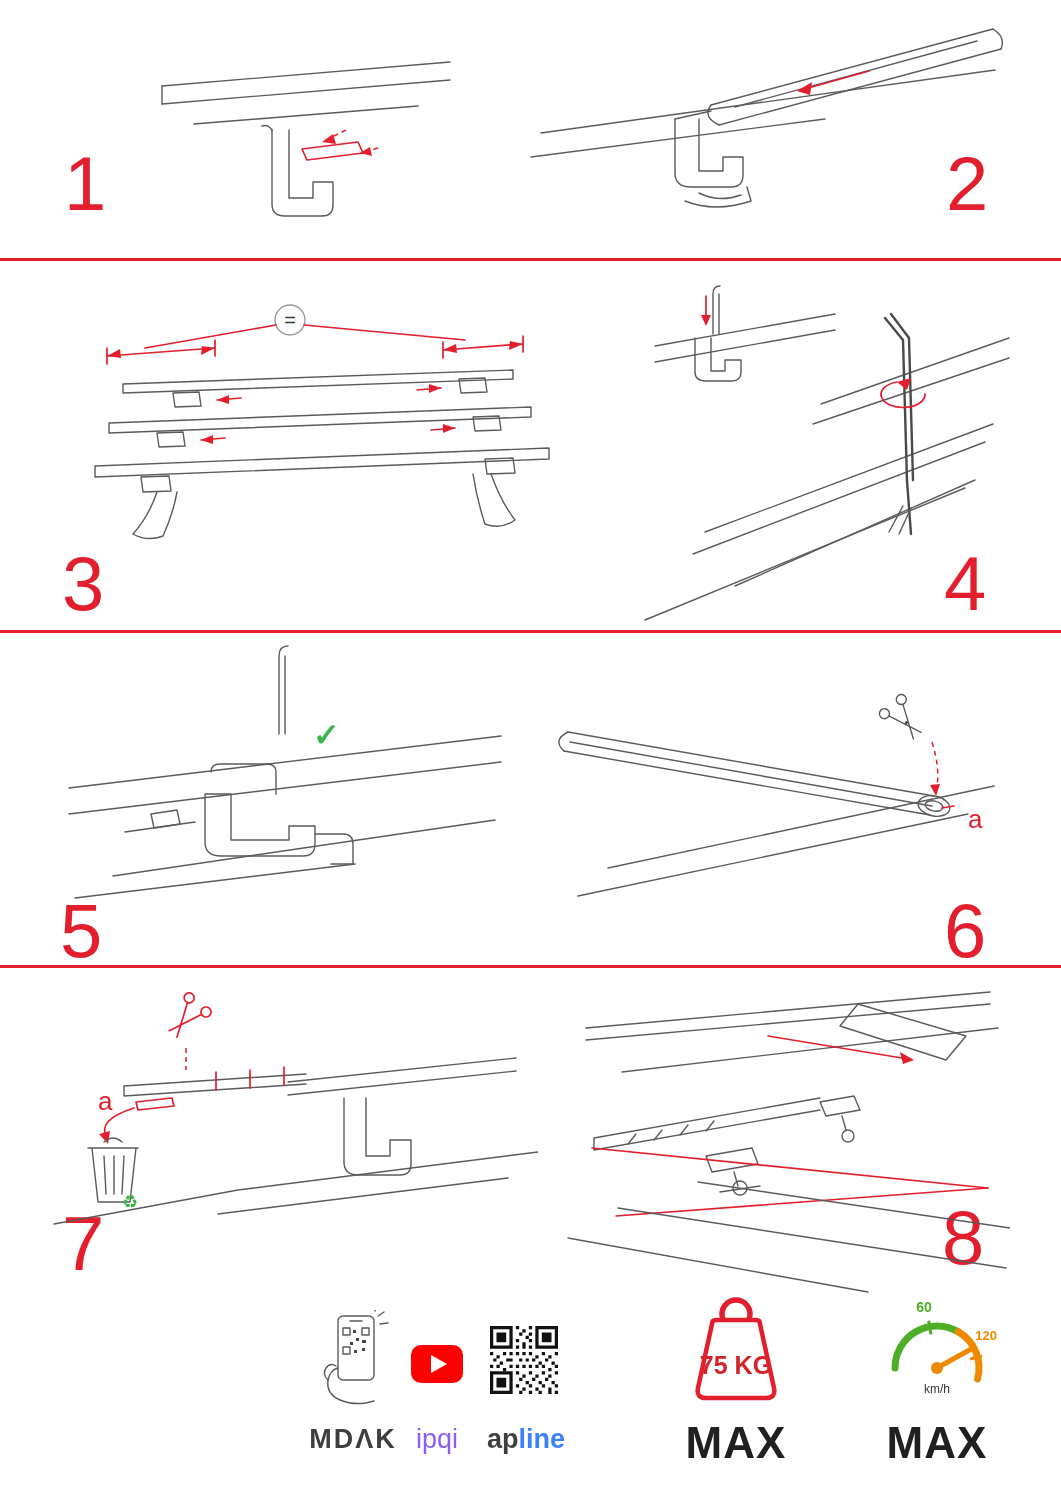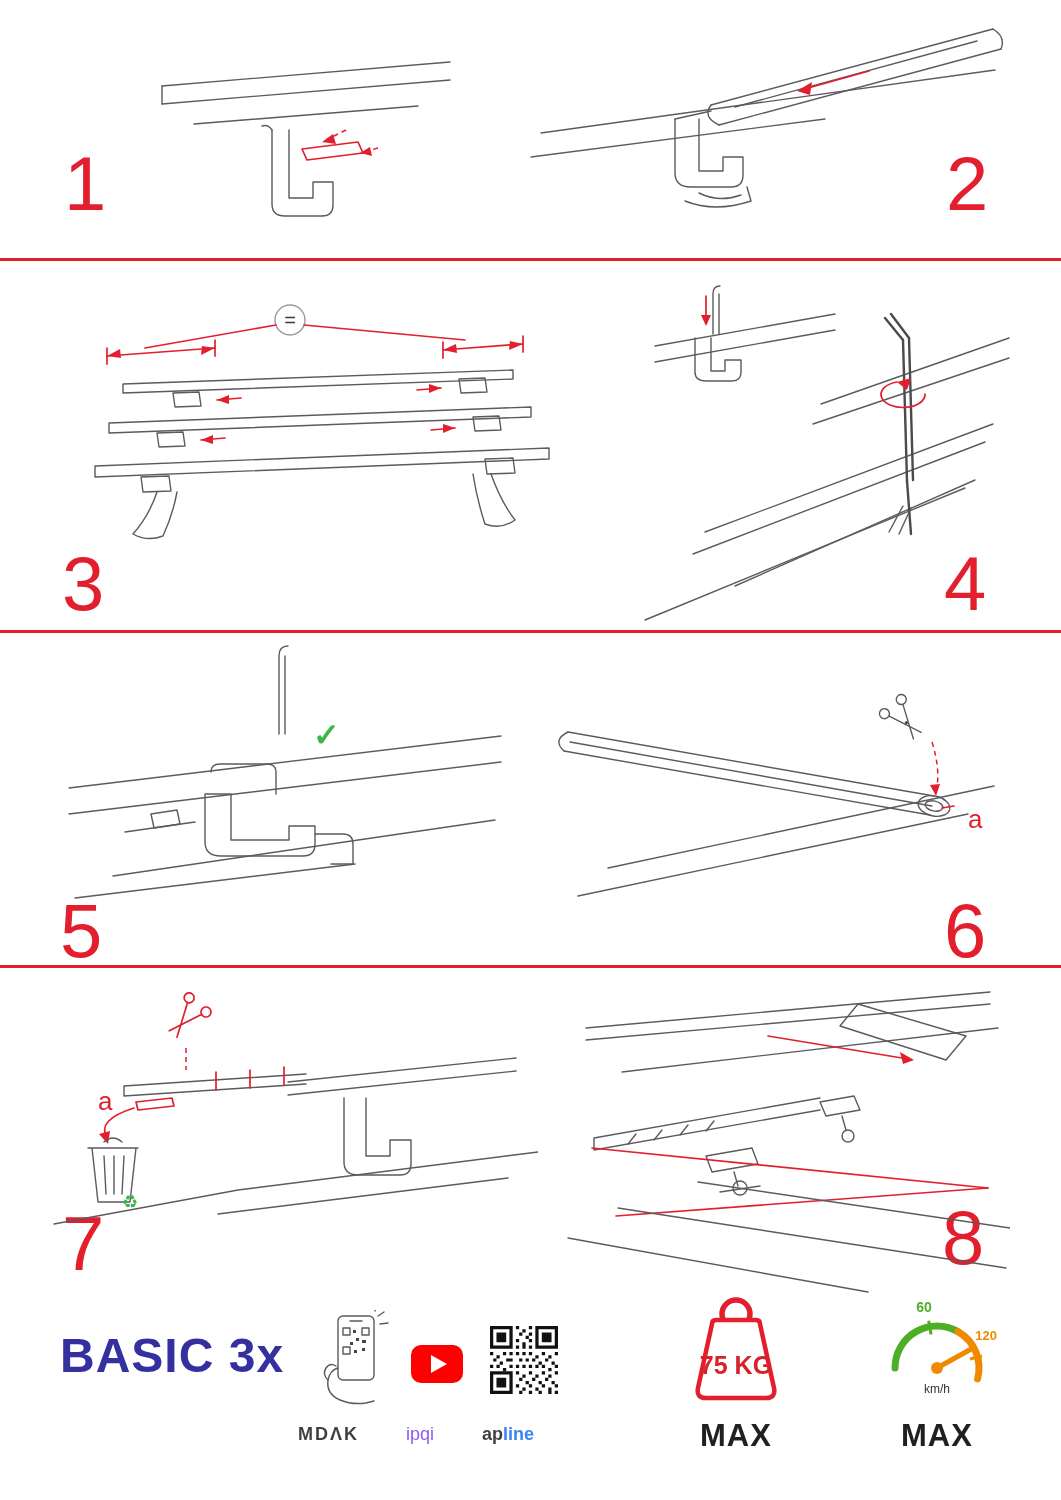--- a/index.html
+++ b/index.html
@@ -10,23 +10,23 @@
   .stepnum{position:absolute;color:#e31e2d;font-size:76px;font-weight:400;line-height:1;}
   svg .g{stroke:#5b5b5e;fill:none;stroke-width:1.4;stroke-linecap:round;stroke-linejoin:round;}
   svg .g2{stroke:#4a4a4d;fill:none;stroke-width:2.4;stroke-linecap:round;stroke-linejoin:round;}
   svg .r{stroke:#e31e2d;fill:none;stroke-width:1.7;stroke-linecap:round;stroke-linejoin:round;}
   svg .rd{stroke:#e31e2d;fill:none;stroke-width:1.5;stroke-dasharray:5 4;}
   svg .rf{fill:#e31e2d;stroke:none;}
   svg text{font-family:"Liberation Sans",sans-serif;}
   .product{position:absolute;color:#34309f;font-size:48px;font-weight:700;letter-spacing:1px;}
   .brandline{position:absolute;font-size:30px;font-weight:700;color:#221f20;}
   .brandline .red{color:#d6232b;}
-  .partner{position:absolute;text-align:left;font-size:18px;color:#3f3f41;}
+  .partner{position:absolute;text-align:center;font-size:27px;color:#3f3f41;}
   .partner.red{color:#8b5cf6;}
-  .maxlabel{position:absolute;text-align:center;font-size:31px;font-weight:700;
+  .maxlabel{position:absolute;text-align:center;font-size:44px;font-weight:700;
             letter-spacing:1px;color:#221f20;}
 </style>
 </head>
 <body>
 
 <div class="page">
 
   <div class="stepnum" style="left:64px;top:146px">1</div>
   <div class="stepnum" style="left:946px;top:146px">2</div>
   <div class="stepnum" style="left:62px;top:546px">3</div>
@@ -205,21 +205,20 @@
     <circle class="g" cx="290" cy="160" r="6"></circle>
     <path class="g" d="M148,180 l46,-8 6,16 -46,8 z"></path>
     <path class="g" d="M176,196 l4,14"></path>
     <path class="g" d="M162,216 l40,-6"></path>
     <circle class="g" cx="182" cy="212" r="7"></circle>
     <path class="r" d="M34,172 L430,212"></path>
     <path class="r" d="M58,240 L430,212"></path>
     <path class="g" d="M10,262 L310,316 M60,232 L448,292 M140,206 L452,252"></path>
   </svg>
 
-  <div class="product" style="left:60px;top:1328px">BASIC 3x</div>
 
   <svg class="abs" style="left:312px;top:1310px" width="80" height="96" viewBox="0 0 80 96">
     <rect class="g" x="26" y="6" width="36" height="64" rx="5"></rect>
     <line class="g" x1="38" y1="11" x2="50" y2="11"></line>
     <rect class="g" x="31" y="18" width="7" height="7"></rect>
     <rect class="g" x="50" y="18" width="7" height="7"></rect>
     <rect class="g" x="31" y="37" width="7" height="7"></rect>
     <rect x="41" y="20" width="3" height="3" fill="#444"></rect>
     <rect x="44" y="28" width="3" height="3" fill="#444"></rect>
     <rect x="38" y="32" width="3" height="3" fill="#444"></rect>

